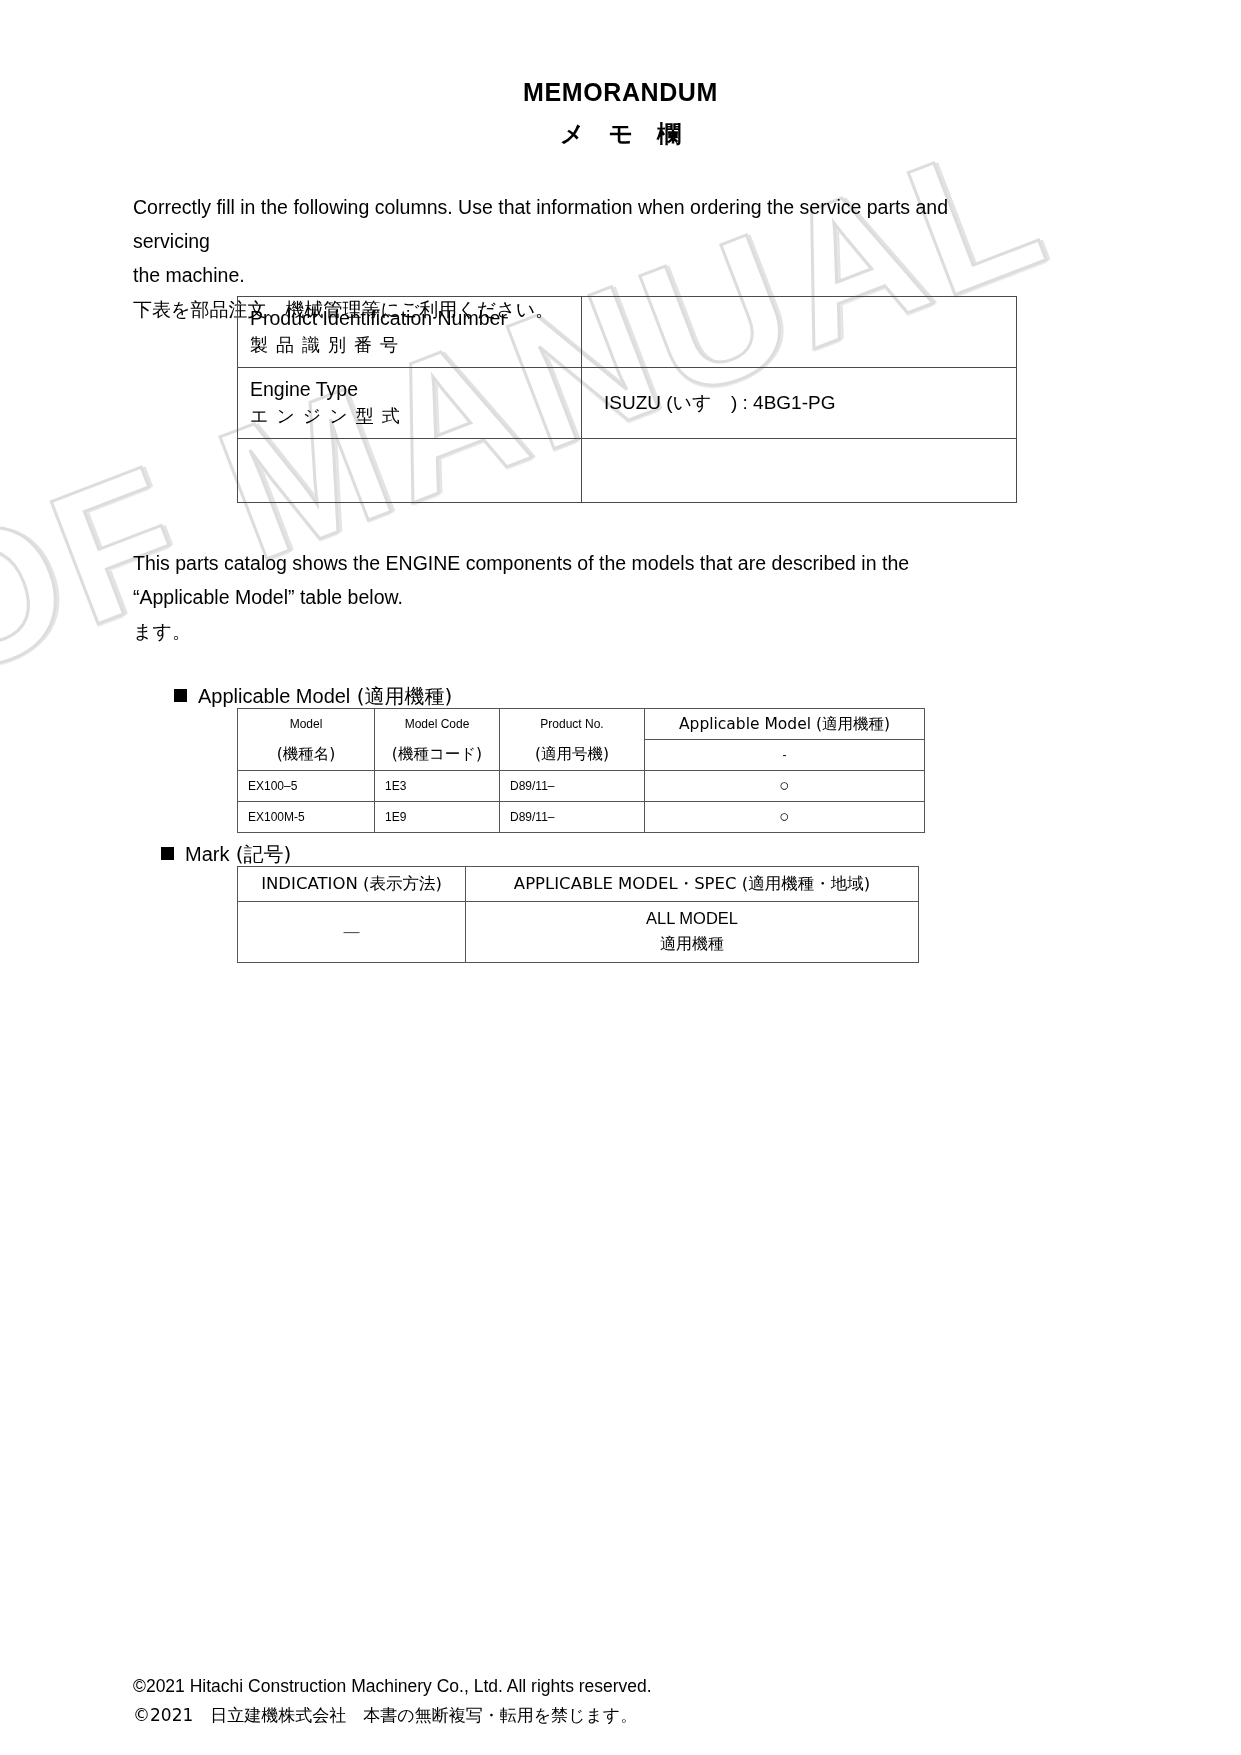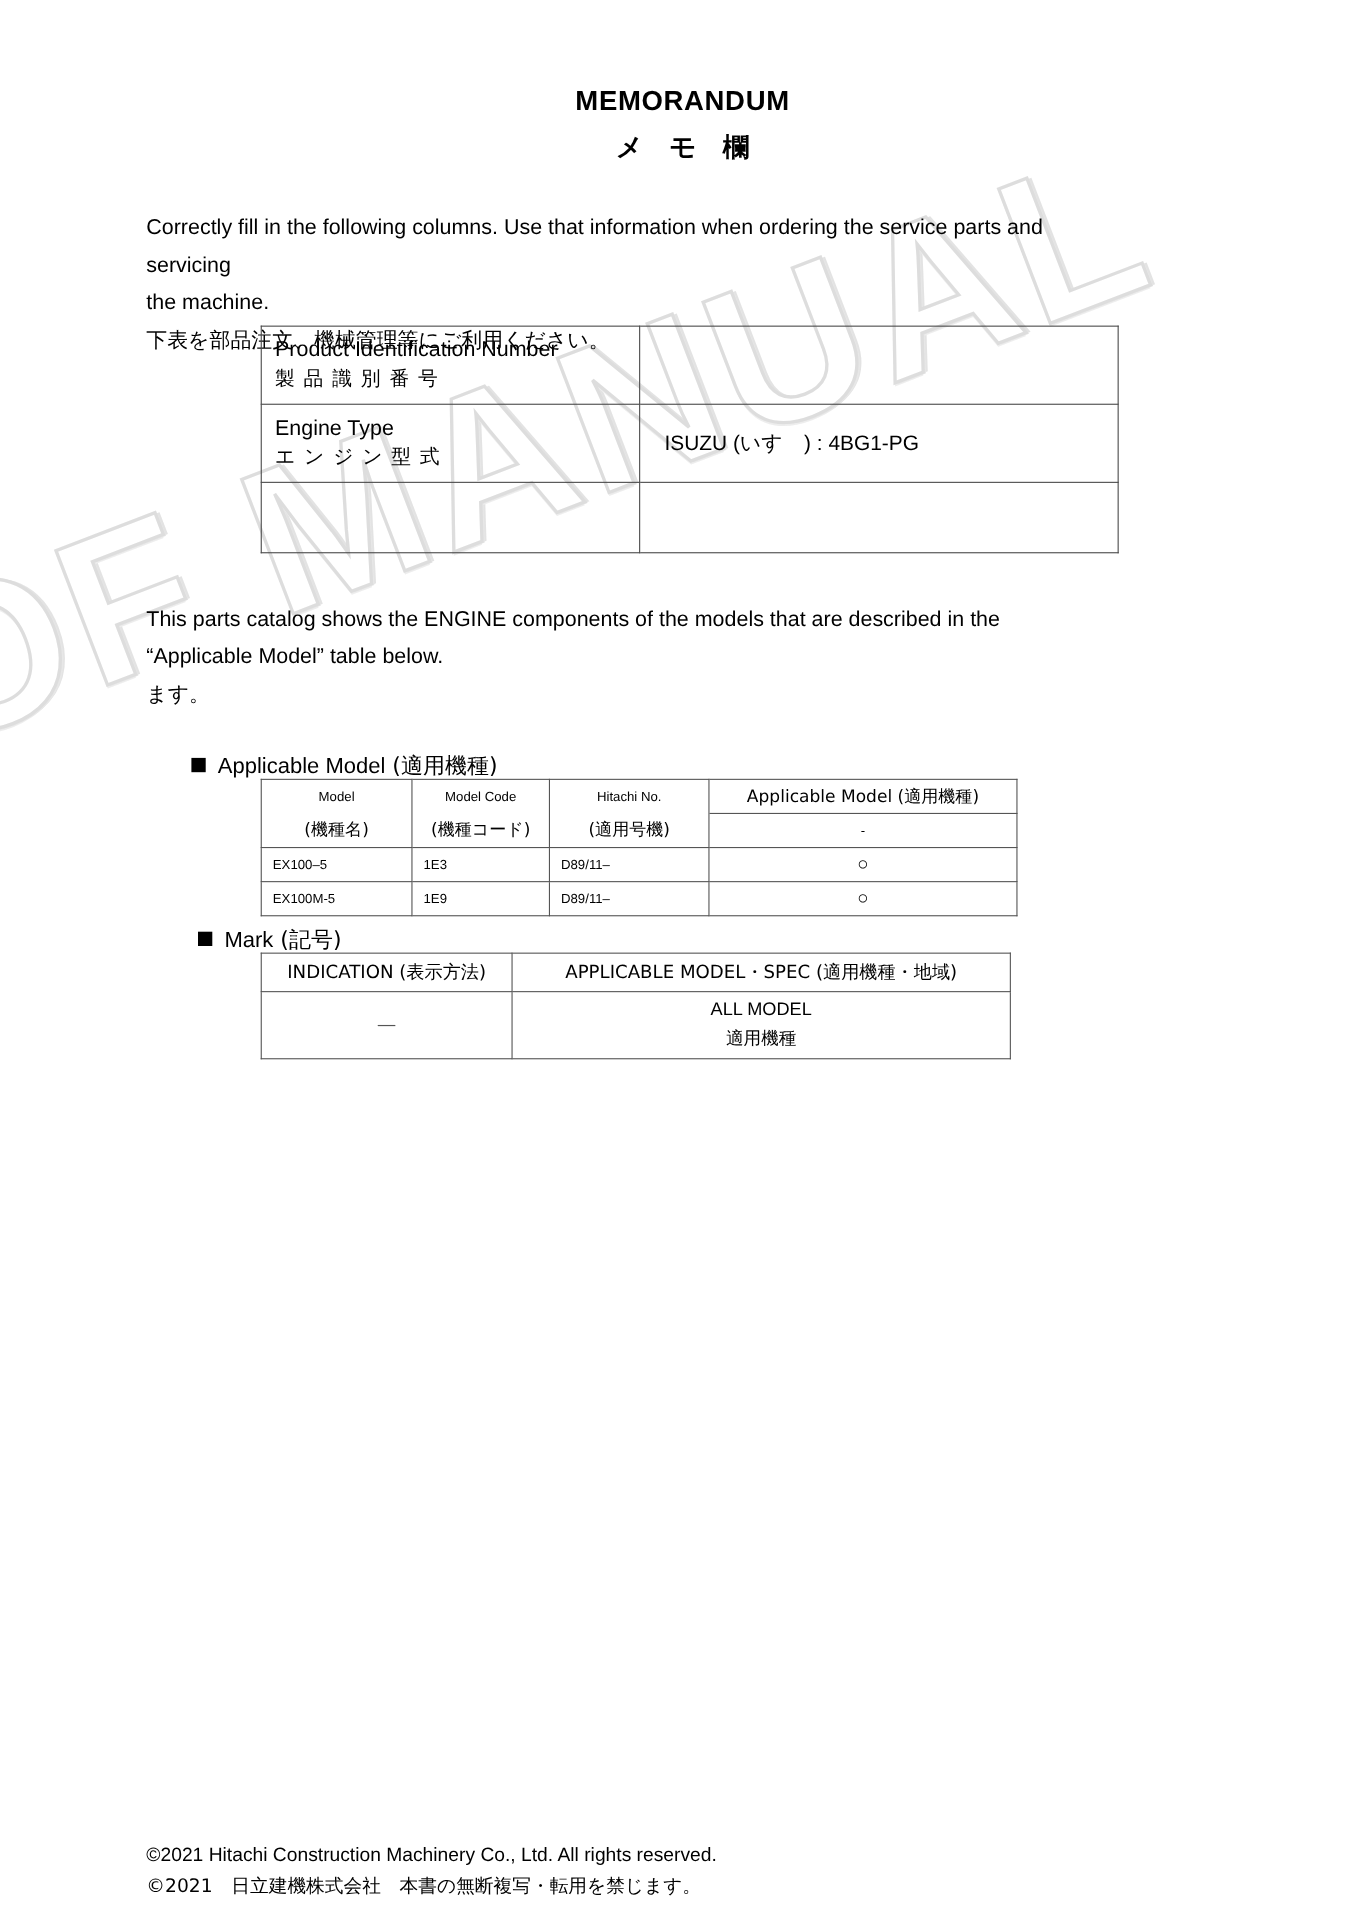--- a/index.html
+++ b/index.html
@@ -126,21 +126,21 @@
   .section-head .sq {
     display: inline-block;
     width: 13px;
     height: 13px;
     background: #000;
     margin-right: 11px;
     vertical-align: 1px;
   }
   .section-head .en { font-family: "Liberation Sans", sans-serif; }
   #applicable-head { left: 174px; top: 683px; }
-  #mark-head      { left: 180px; top: 841px; }
+  #mark-head      { left: 161px; top: 841px; }
 
   
   .am-table {
     position: absolute;
     left: 237px;
     top: 708px;
     width: 675px;
     border-collapse: collapse;
     table-layout: fixed;
   }
@@ -261,21 +261,21 @@
 
     <div class="section-head" id="applicable-head">
       <span class="sq"></span><span class="en">Applicable Model</span> <span>(適用機種)</span>
     </div>
 
     <table class="am-table">
       <tbody>
         <tr>
           <td class="c1 nb-bottom">Model</td>
           <td class="c2 nb-bottom">Model Code</td>
-          <td class="c3 nb-bottom">Hitachi No.</td>
+          <td class="c3 nb-bottom">Product No.</td>
           <td class="c4 jp">Applicable Model (適用機種)</td>
         </tr>
         <tr>
           <td class="c1 jp nb-top">(機種名)</td>
           <td class="c2 jp nb-top">(機種コード)</td>
           <td class="c3 jp nb-top">(適用号機)</td>
           <td class="c4">-</td>
         </tr>
         <tr>
           <td class="c1 left">EX100–5</td>

